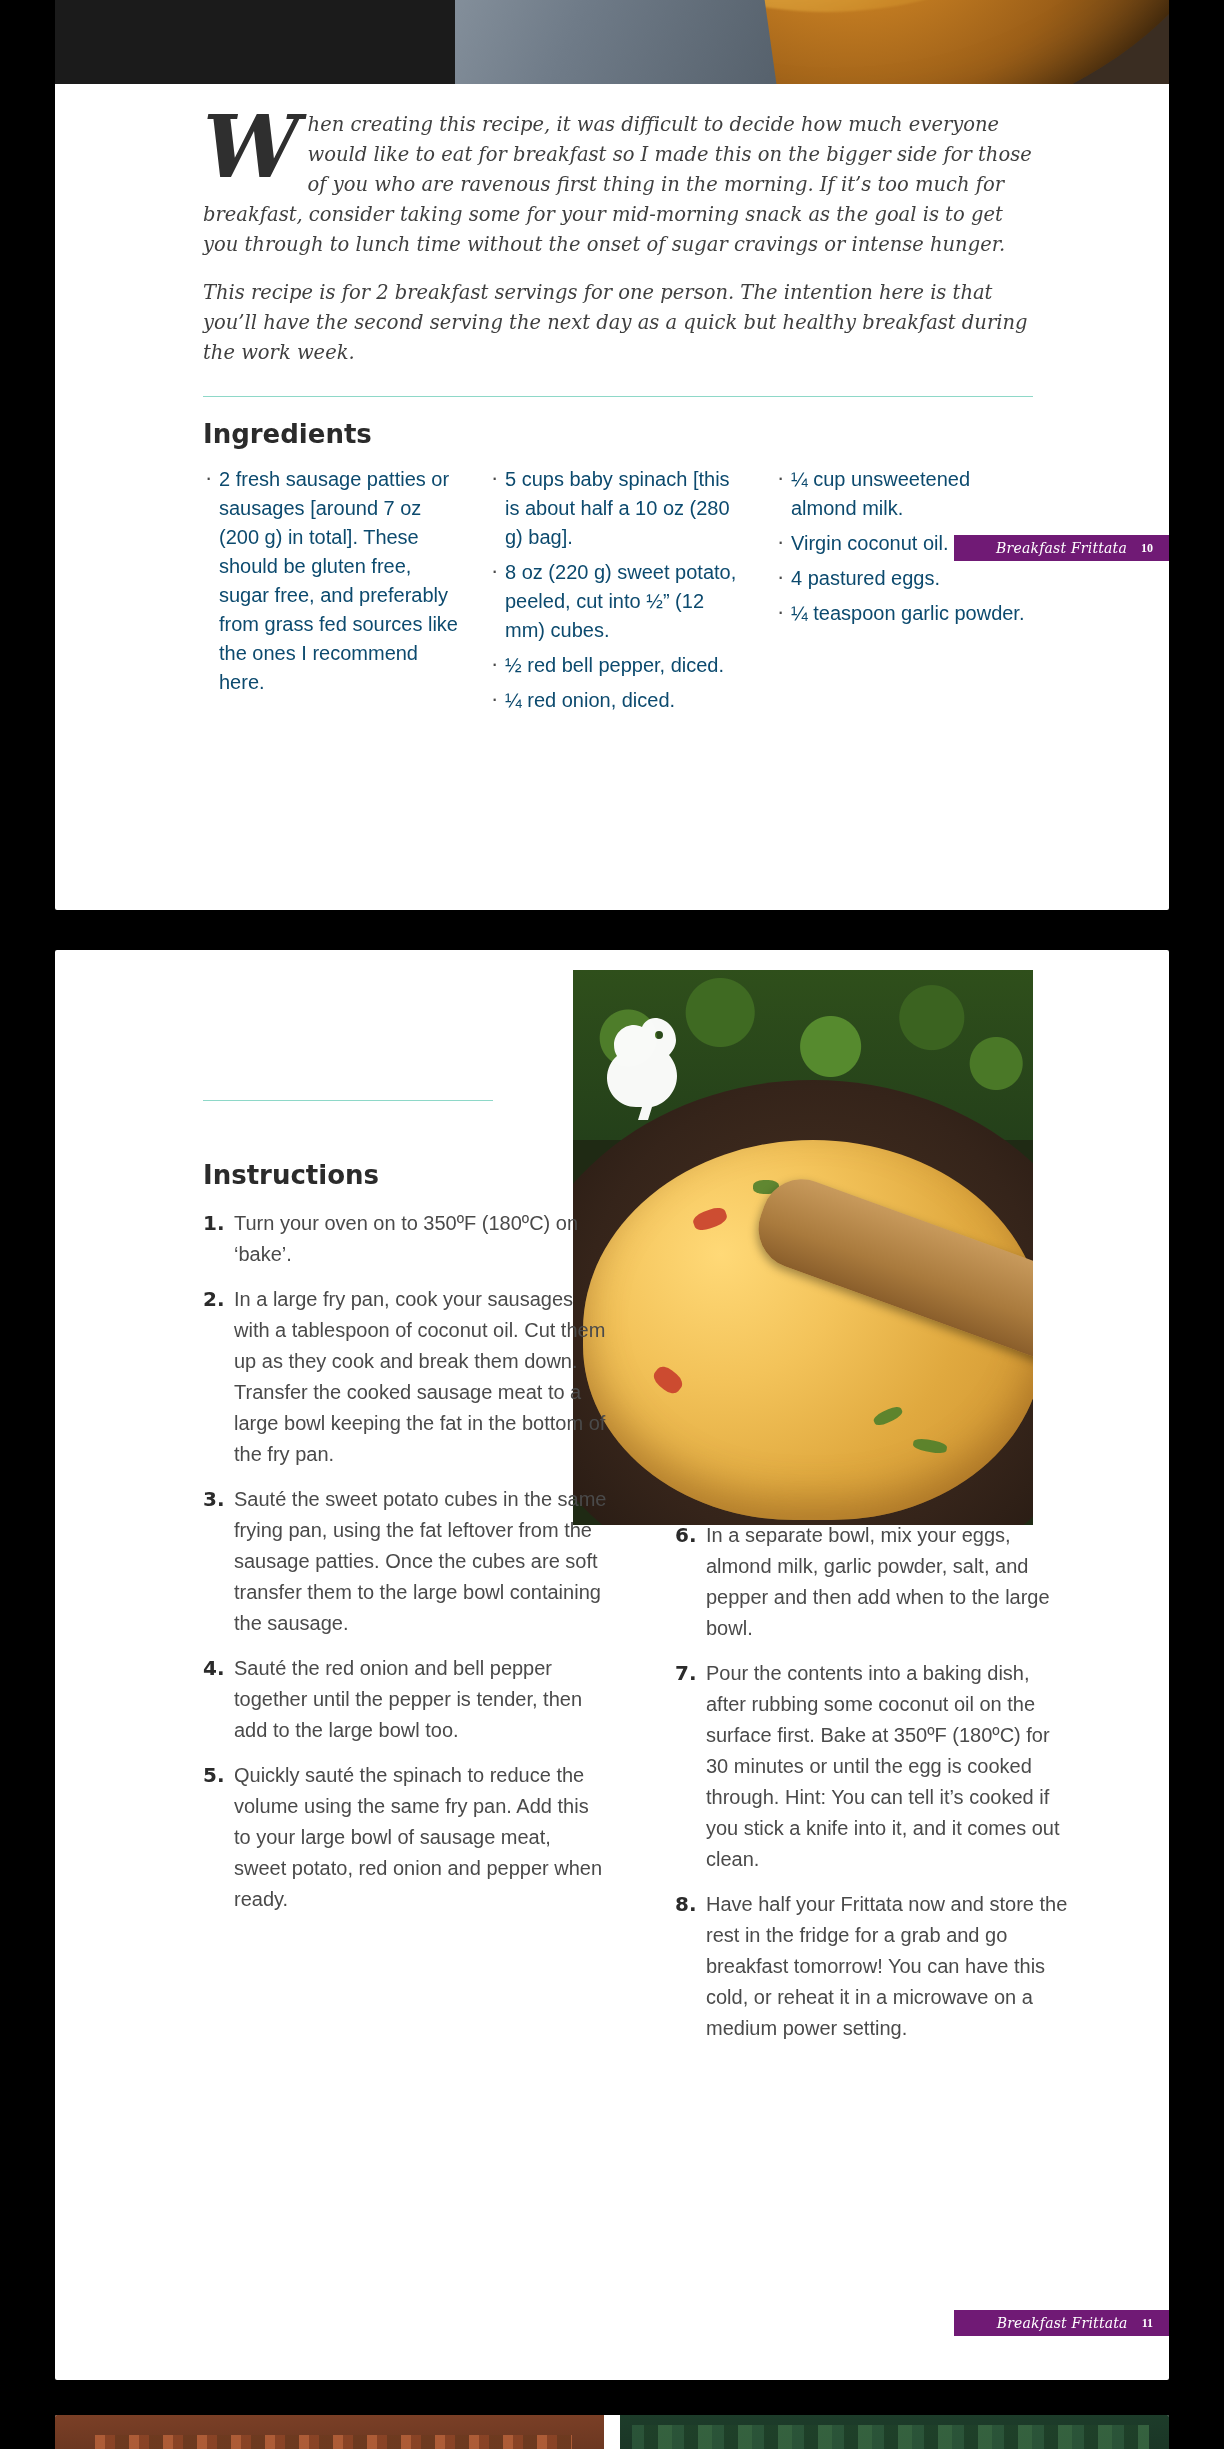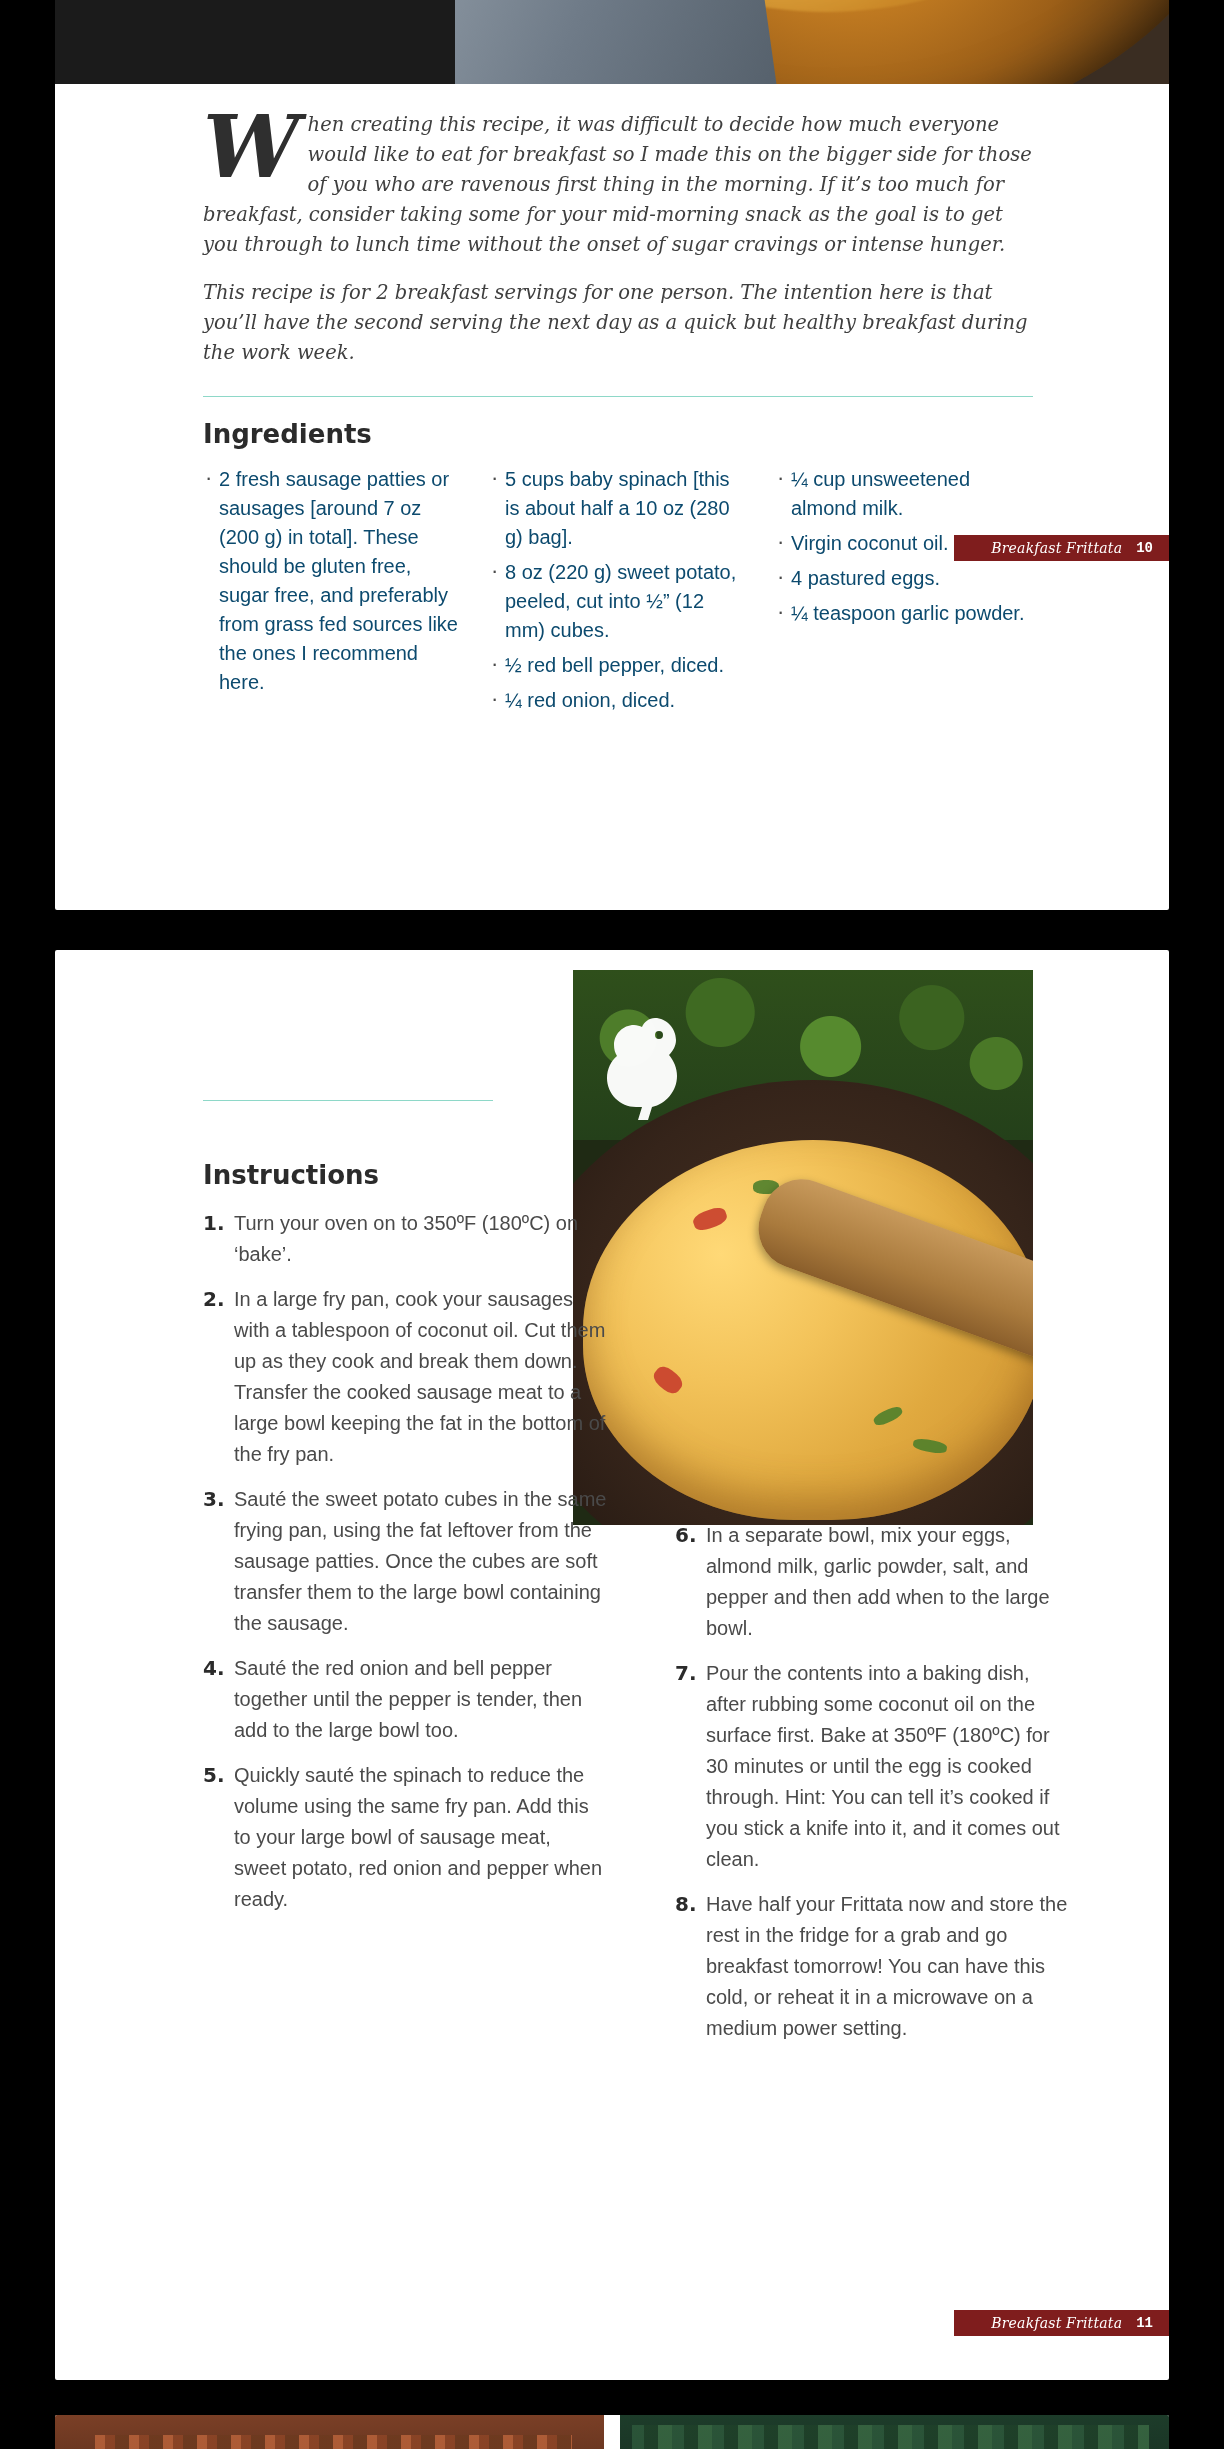--- a/index.html
+++ b/index.html
@@ -181,38 +181,38 @@
     top: -2px;
     font-size: 22px;
     color: #4a4a4a;
   }
 
   
   .footer-tab {
     position: absolute;
     right: 0;
     height: 26px;
-    background: #7f1d1d;
+    background: #701a75;
     display: flex;
     align-items: center;
     justify-content: flex-end;
     gap: 14px;
     padding: 0 16px 0 22px;
     box-sizing: border-box;
     color: #ffffff;
   }
   .footer-title {
     font-family: "DejaVu Serif", serif;
     font-style: italic;
     font-size: 14px;
     letter-spacing: .2px;
   }
   .footer-page {
-    font-family: Liberation Mono, monospace;
-    font-size: 14px;
+    font-family: Liberation Serif, serif;
+    font-size: 12px;
     font-weight: 700;
   }
   #p10-footer { top: 855px; width: 215px; }
   #p11-footer { top: 1360px; width: 215px; }
 
   
   .p11-photo {
     position: absolute;
     left: 518px;
     top: 20px;

